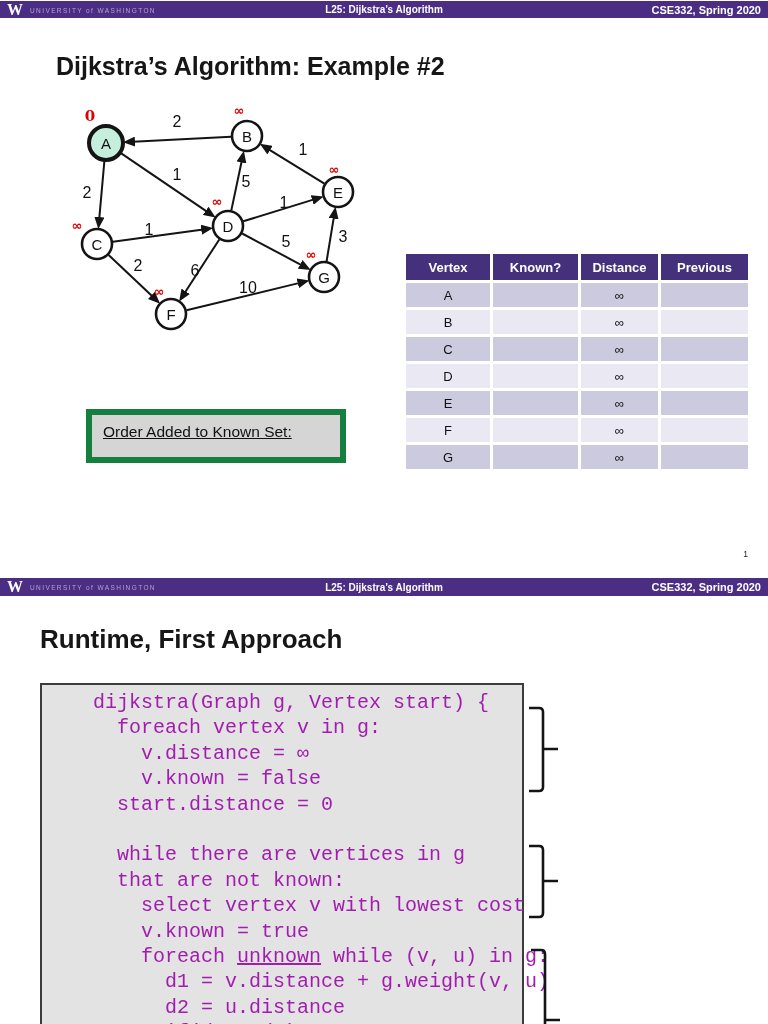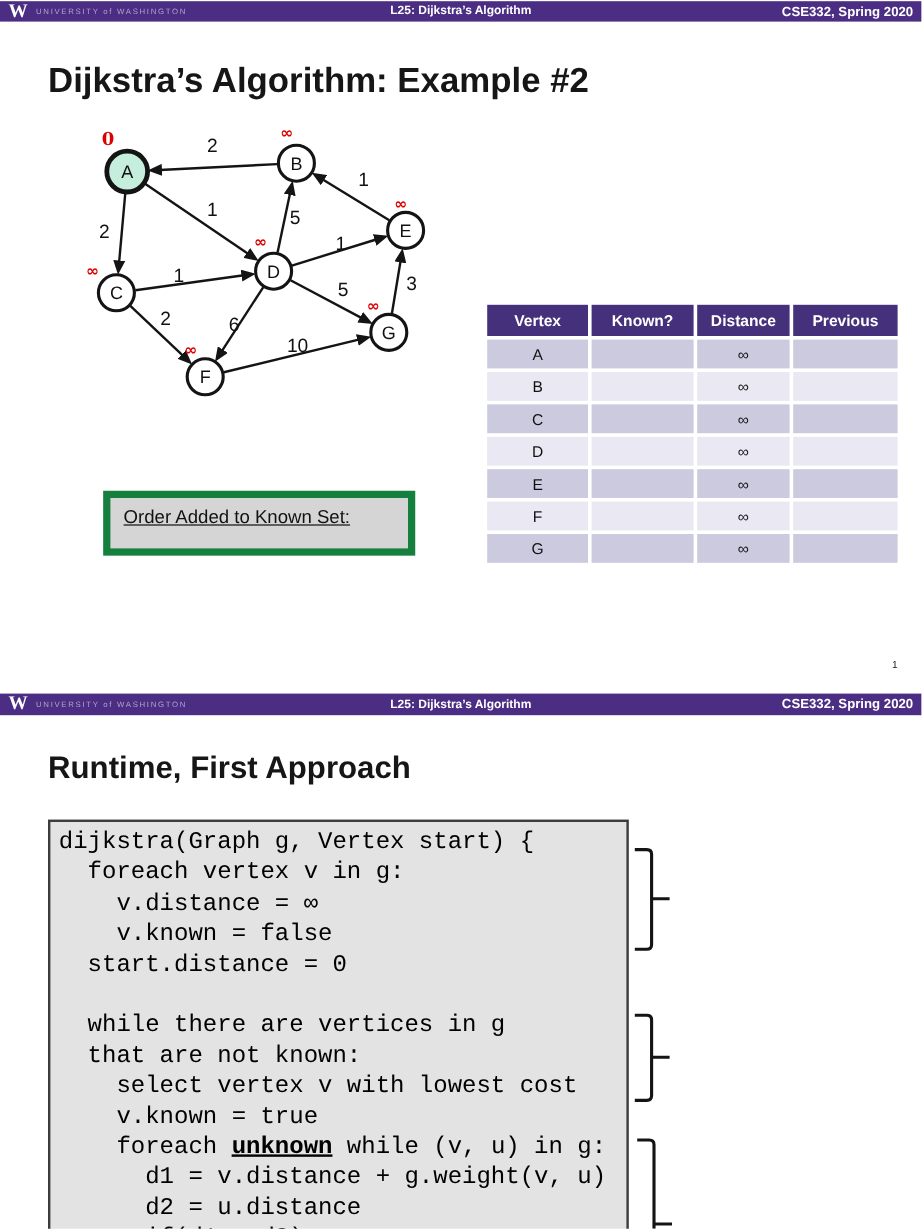--- a/index.html
+++ b/index.html
@@ -26,21 +26,21 @@
   .bar-center{
     position:absolute;left:50%;transform:translateX(-50%);
     font-size:10px;font-weight:bold;white-space:nowrap;
   }
   .bar-right{margin-left:auto;padding-right:7px;font-size:11px;font-weight:bold;white-space:nowrap;}
 
   .title{
     position:absolute;left:40px;margin:0;color:#161616;
     font-weight:bold;font-family:"Liberation Sans",sans-serif;
   }
-  .t1{top:52px;font-size:29px;}
+  .t1{top:52px;font-size:25px;margin-left:16px;}
   .t2{top:48px;font-size:26px;}
 
   
   #graph-svg{position:absolute;left:60px;top:95px;}
   #graph-svg line{stroke:#141414;stroke-width:2;}
   #graph-svg .node{fill:#ffffff;stroke:#141414;stroke-width:2.6;}
   #graph-svg .node.start{fill:var(--start-fill,#c5eedd);stroke-width:4;}
   #graph-svg .nl{font:15px "Liberation Sans",sans-serif;fill:#111;text-anchor:middle;}
   #graph-svg .ew{font:16px "Liberation Sans",sans-serif;fill:#111;text-anchor:middle;}
   #graph-svg .dist{font:bold 13px "DejaVu Sans",sans-serif;fill:var(--red,#dd0000);text-anchor:middle;}
@@ -72,23 +72,23 @@
   .pagenum{position:absolute;top:549px;right:20px;font-size:8.5px;color:#222;}
 
   
   .code-box{
     position:absolute;left:40px;top:107px;width:484px;height:360px;
     background:var(--code-bg,#e3e3e3);border:2px solid #3c3c3c;box-sizing:border-box;
     padding:5px 0 0 7px;
   }
   .code-line{
     font-family:"Liberation Mono","DejaVu Sans Mono",monospace;
-    font-size:20px;line-height:25.4px;white-space:pre;color:#000000;
-  }
-  .code-line .em{font-weight:bold;text-decoration:underline;}
+    font-size:20px;line-height:25.4px;white-space:pre;color:#a21caf;margin-left:44px;
+  }
+  .code-line .em{font-weight:normal;text-decoration:underline;}
 
   .braces{position:absolute;left:0;top:0;pointer-events:none;}
   .braces path{fill:none;stroke:#141414;stroke-width:2.6;}
 </style>
 </head>
 <body>
 
 <div class="page">
 
   <section class="slide" id="slide1">

